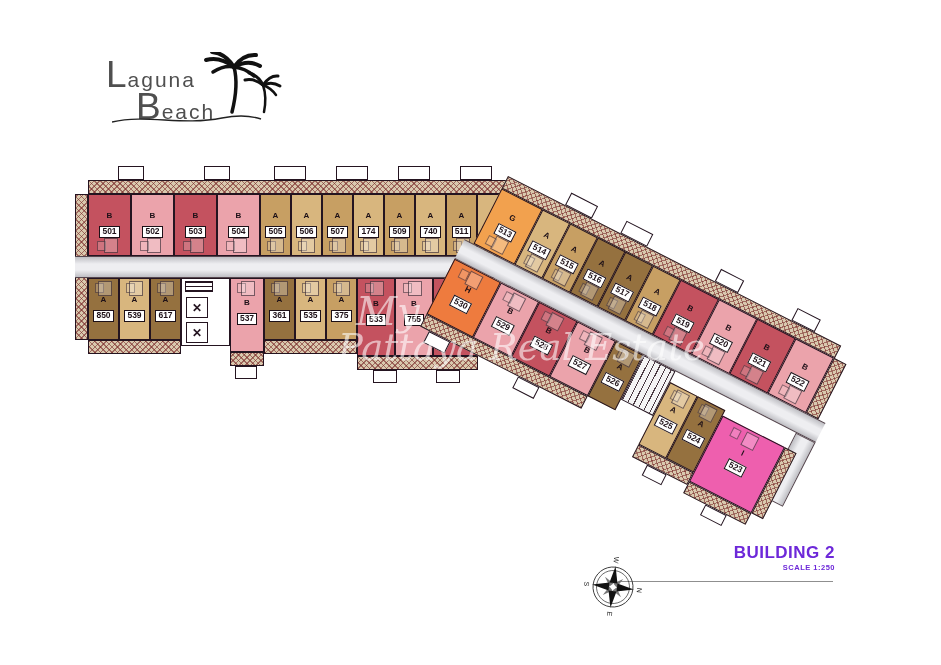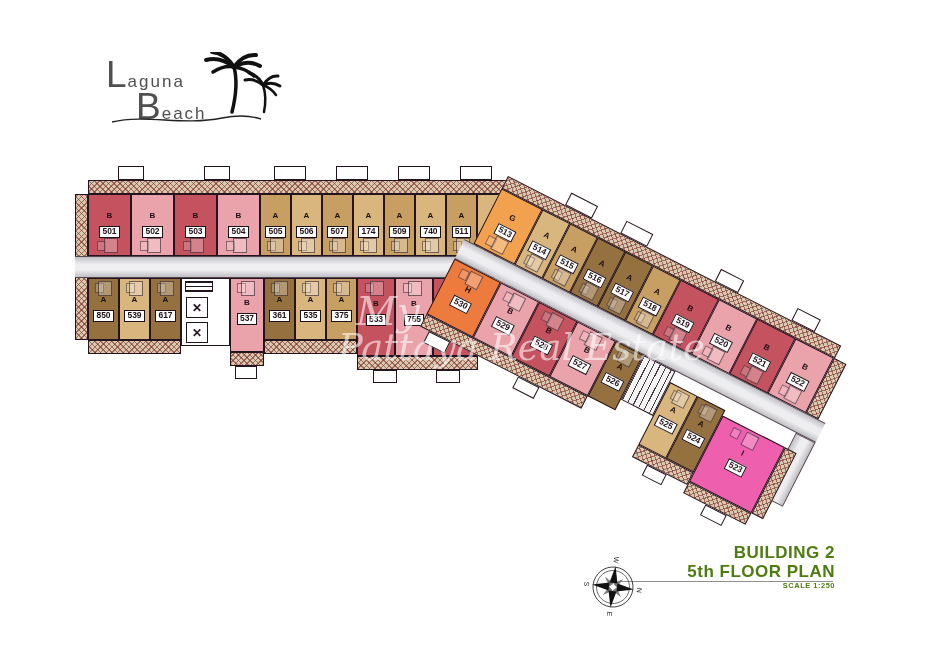--- a/index.html
+++ b/index.html
@@ -3,21 +3,21 @@
 <meta charset="utf-8">
 <style>
   html,body{margin:0;padding:0;background:#fff;}
   #canvas{position:relative;width:941px;height:665px;background:#fff;overflow:hidden;
           font-family:"Liberation Sans",sans-serif;}
   
   #logo{position:absolute;left:98px;top:52px;width:190px;height:86px;color:#4f4f4f;}
   .lg-line1{position:absolute;left:8px;top:2px;}
   .lg-line2{position:absolute;left:38px;top:34px;}
   .lg-big{font-size:37px;font-weight:400;letter-spacing:1px;}
-  .lg-small{font-size:17px;letter-spacing:2px;}
+  .lg-small{font-size:21px;letter-spacing:2px;}
   #palm-svg{position:absolute;left:100px;top:0px;}
   #swoosh-svg{position:absolute;left:14px;top:58px;}
   
   .wing{position:absolute;}
   .u{position:absolute;border:1px solid #241420;box-sizing:border-box;}
   .u::after{content:"";position:absolute;left:50%;width:12px;height:13px;margin-left:-6px;
             border:1px solid rgba(36,20,32,.6);background:rgba(255,255,255,.28);}
   .u::before{content:"";position:absolute;left:20%;width:7px;height:8px;
              border:1px solid rgba(36,20,32,.5);background:rgba(255,255,255,.2);}
   .rt::after{bottom:2px;} .rt::before{bottom:4px;}
@@ -44,21 +44,21 @@
         display:flex;align-items:center;justify-content:center;font-size:12px;font-weight:bold;
         color:#241420;box-sizing:border-box;}
   .stairs{position:absolute;border:1px solid #241420;box-sizing:border-box;
         background:#f4f4f4 repeating-linear-gradient(90deg,#4a3a42 0 1px,transparent 1px 6px);}
   
   .wm{position:absolute;font-family:"DejaVu Serif",serif;font-style:italic;
       color:rgba(255,255,255,.58);z-index:6;white-space:nowrap;}
   #wm1{left:356px;top:288px;font-size:40px;}
   #wm2{left:338px;top:326px;font-size:37px;}
   
-  #titleblock{position:absolute;top:544px;right:106px;text-align:right;color:#4d7c0f;z-index:7;}
+  #titleblock{position:absolute;top:544px;right:106px;text-align:right;color:#6d28d9;z-index:7;}
   .tb-big{font-size:17px;font-weight:bold;letter-spacing:.5px;line-height:1.1;}
   .tb-scale{font-size:7.5px;font-weight:bold;letter-spacing:.5px;margin-top:0;}
   #tline{position:absolute;left:620px;top:581px;width:213px;height:1px;background:#8f8f8f;}
   #compass{position:absolute;left:582px;top:556px;transform:rotate(97deg);}
 </style>
 </head>
 <body>
 
 <div id="canvas">
 
@@ -265,21 +265,20 @@
     <div class="hatch" style="left:370px;top:116px;width:13px;height:74px;"></div>
     <div class="balc" style="left:0px;top:174px;width:24px;height:13px;"></div>
     <div class="balc" style="left:100px;top:174px;width:24px;height:13px;"></div>
     <div class="balc" style="left:255px;top:194px;width:22px;height:12px;"></div>
     <div class="balc" style="left:325px;top:203px;width:24px;height:12px;"></div>
   </div>
 
   <div id="tline"></div>
   <div id="titleblock">
     <div class="tb-big">BUILDING 2</div>
-    <div class="tb-big">5th FLOOR PLAN</div>
     <div class="tb-scale">SCALE 1:250</div>
   </div>
   <svg id="compass" width="62" height="62" viewBox="-31 -31 62 62">
     <circle r="20" fill="none" stroke="#333" stroke-width="0.9"></circle>
     <circle r="16.5" fill="none" stroke="#333" stroke-width="0.7"></circle>
     <g transform="rotate(45)" fill="#777">
       <polygon points="0,-13 2.5,-2.5 -2.5,-2.5"></polygon>
         <polygon points="0,13 2.5,2.5 -2.5,2.5"></polygon>
       <polygon points="-13,0 -2.5,2.5 -2.5,-2.5"></polygon>
         <polygon points="13,0 2.5,2.5 2.5,-2.5"></polygon>

